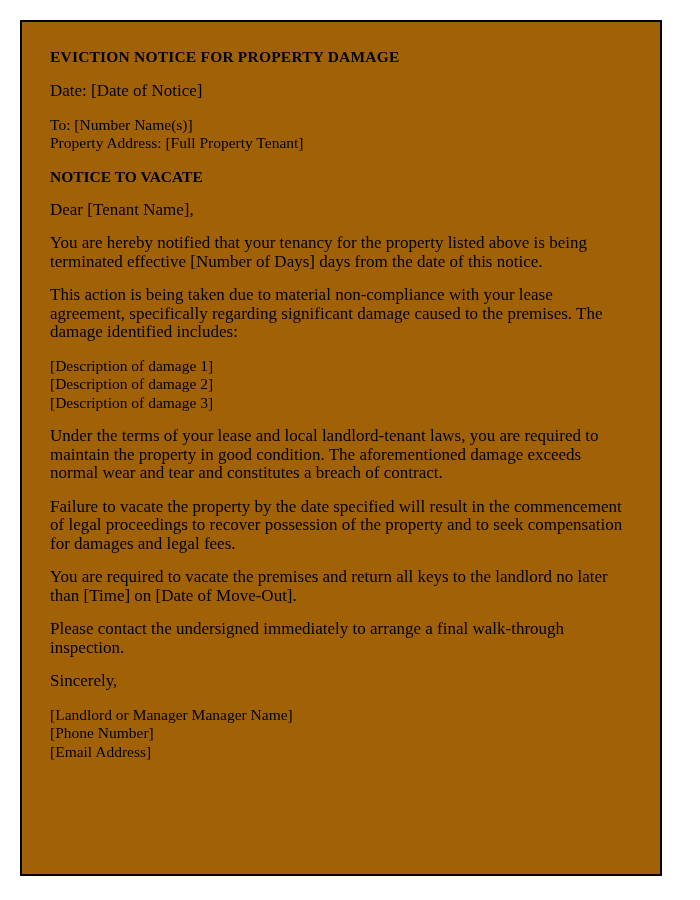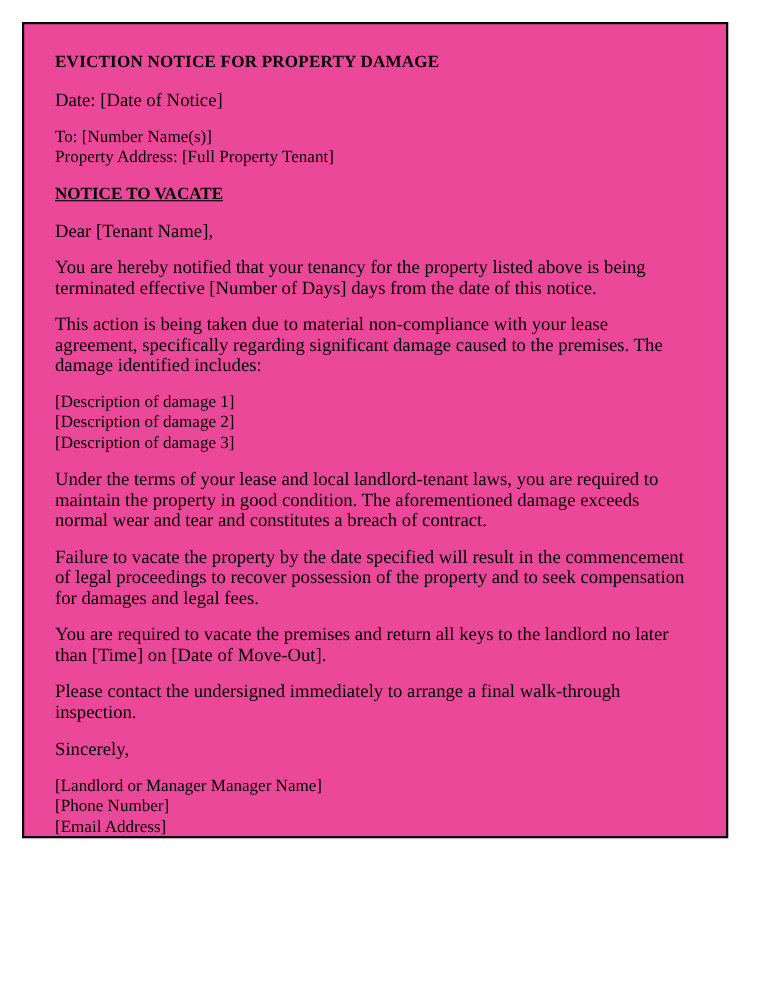--- a/index.html
+++ b/index.html
@@ -12,38 +12,37 @@
     height: 900px;
     position: relative;
     font-family: "Liberation Serif", "DejaVu Serif", serif;
     color: #000000;
   }
   .letter-page {
     position: absolute;
     left: 20px;
     top: 20px;
     width: 642px;
-    height: 742px;
+    height: 856px;
     border: 2px solid #000000;
     box-sizing: border-box;
     padding: 26px 28px 20px 28px;
-    background: #ec4899;
+    background: #a16207;
     overflow: hidden;
   }
   .doc-title {
     font-weight: bold;
     font-size: 15.5px;
     margin: 0 0 16px 0;
     letter-spacing: 0.2px;
   }
   .section-heading {
     font-weight: bold;
     font-size: 15.5px;
     margin: 11px 0 15px 0;
-    text-decoration: underline;
   }
   .line, p.para {
     font-size: 17px;
     line-height: 18.5px;
     margin: 0;
   }
   p.para {
     margin: 0 0 15px 0;
   }
   .block-gap {

